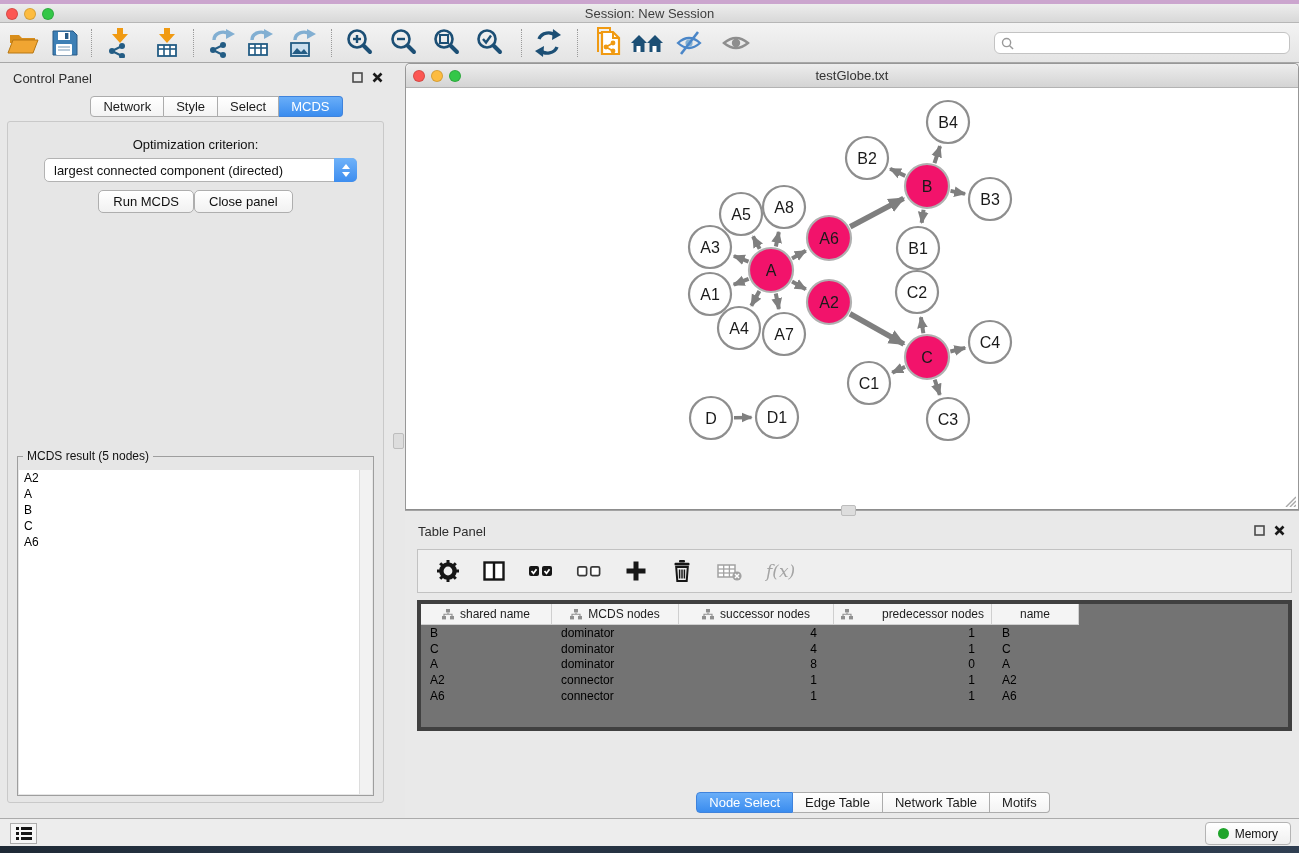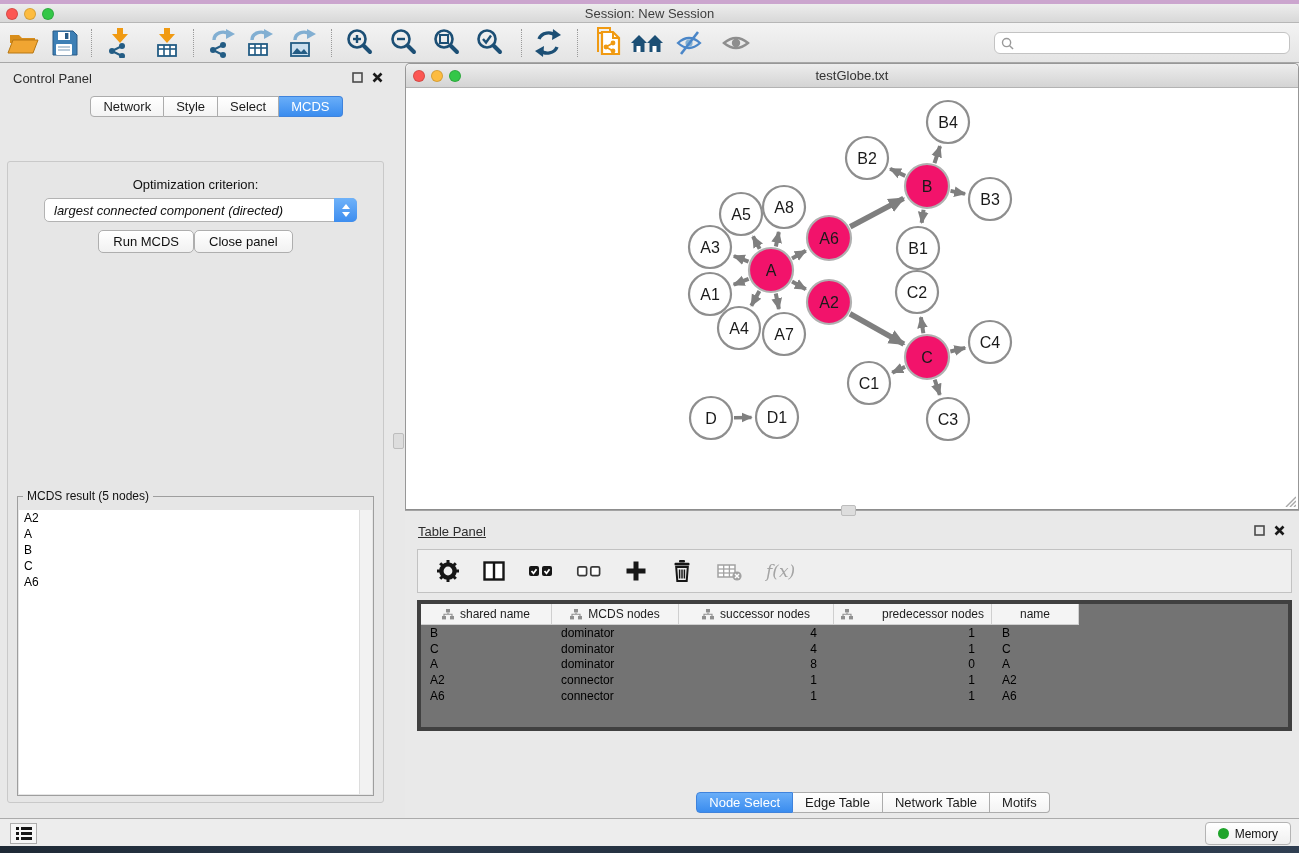--- a/index.html
+++ b/index.html
@@ -35,25 +35,25 @@
   .panel-head { position:absolute; left:13px; top:8px; font-size:13px; color:#2E2E2E; }
   .panel-btns { position:absolute; right:8px; top:9px; display:flex; gap:9px; align-items:center; }
   .seg { display:flex; height:21px;margin-left:42px; }
   .seg .segb { border:1px solid #ACACAC; border-left:none; background:linear-gradient(#FFFFFF,#F3F3F3);
                font-size:13px; padding:0 12px; line-height:19px; color:#1B1B1B; cursor:default; white-space:nowrap; }
   .seg .segb:first-child { border-left:1px solid #ACACAC; border-radius:4px 0 0 4px; }
   .seg .segb:last-child { border-radius:0 4px 4px 0; }
   .seg .segb.active { background:linear-gradient(#69AEF8,#3A8CEF); border-color:#3F83DC; color:#fff; }
   .cp-tabs { position:absolute; top:33px; left:0; right:0; display:flex; justify-content:center; }
   .cp-inner { position:absolute; left:7px; right:7px; top:58px; bottom:15px;
-              background:#E6E6E6; border:1px solid #C9C9C9; border-radius:3px;margin-top:40px; }
+              background:#E6E6E6; border:1px solid #C9C9C9; border-radius:3px; }
   .opt-label { position:absolute; top:15px; left:0; right:0; text-align:center; font-size:13px; color:#111; }
   .dropdown { position:absolute; left:36px; top:36px; width:313px; height:24px; background:#fff;
               border:1px solid #B3B3B3; border-radius:5px; display:flex; align-items:center; }
-  .dropdown .val { flex:1; font-size:13px; padding-left:9px; color:#111; white-space:nowrap;font-style:italic; }
+  .dropdown .val { flex:1; font-size:13px; padding-left:9px; color:#111; white-space:nowrap; }
   .stepper { width:23px; height:24px; margin:-1px -1px -1px 0; border-radius:0 5px 5px 0;
              background:linear-gradient(#6FB2F9,#3D8DEF); display:flex; flex-direction:column;
              align-items:center; justify-content:center; gap:3px; }
   .tri-up { width:0; height:0; border-left:4px solid transparent; border-right:4px solid transparent;
             border-bottom:5px solid #fff; }
   .tri-dn { width:0; height:0; border-left:4px solid transparent; border-right:4px solid transparent;
             border-top:5px solid #fff; }
   .btn { background:linear-gradient(#FFFFFF,#F1F1F1); border:1px solid #AEAEAE; border-radius:5px;
          font-size:13px; color:#111; padding:3px 14px; cursor:default; }
   .cp-buttons { position:absolute; top:68px; left:0; right:0; display:flex; justify-content:center; gap:0; }
@@ -79,21 +79,21 @@
                   background:linear-gradient(#EDEDED,#D4D4D4); border-bottom:1px solid #B3B3B3;
                   border-radius:5px 5px 0 0; }
   .net-titlebar .lights { top:6px; left:7px; }
   .net-titlebar .title { position:absolute; left:0; right:0; top:4px; text-align:center; font-size:13px; color:#333; }
   .net-canvas { position:absolute; top:25px; left:0; right:0; bottom:0; background:#fff; overflow:hidden; }
   .resize-grip { position:absolute; right:2px; bottom:2px; }
 
   
   .table-panel { position:absolute; left:405px; top:510px; width:894px; height:308px; background:#E9E9E9;
                  border-top:1px solid #A3A3A3; }
-  .tp-head { position:absolute; left:13px; top:13px; font-size:13px; color:#2E2E2E;text-decoration:underline; }
+  .tp-head { position:absolute; left:13px; top:13px; font-size:13px; color:#2E2E2E; }
   .tp-btns { position:absolute; right:14px; top:14px; display:flex; gap:9px; align-items:center; }
   .tp-toolbar { position:absolute; left:12px; right:7px; top:38px; height:44px; background:#EFEFEF;
                 border:1px solid #C2C2C2; display:flex; align-items:center; gap:22px; padding-left:18px; }
   .fx { font-family:"DejaVu Serif", serif; font-style:italic; font-size:17px; color:#A4A4A4; }
   .tp-table { position:absolute; left:12px; right:7px; top:89px; height:131px; background:#737373;
               border:4px solid #404040; overflow:hidden; }
   .thead { display:flex; }
   .th { height:21px; background:#F4F4F4; border-right:1px solid #CFCFCF; border-bottom:1px solid #CFCFCF;
         display:flex; align-items:center; justify-content:center; gap:6px; font-size:12px; color:#1C1C1C; }
   .tr { display:flex; height:15.8px; align-items:center; }

